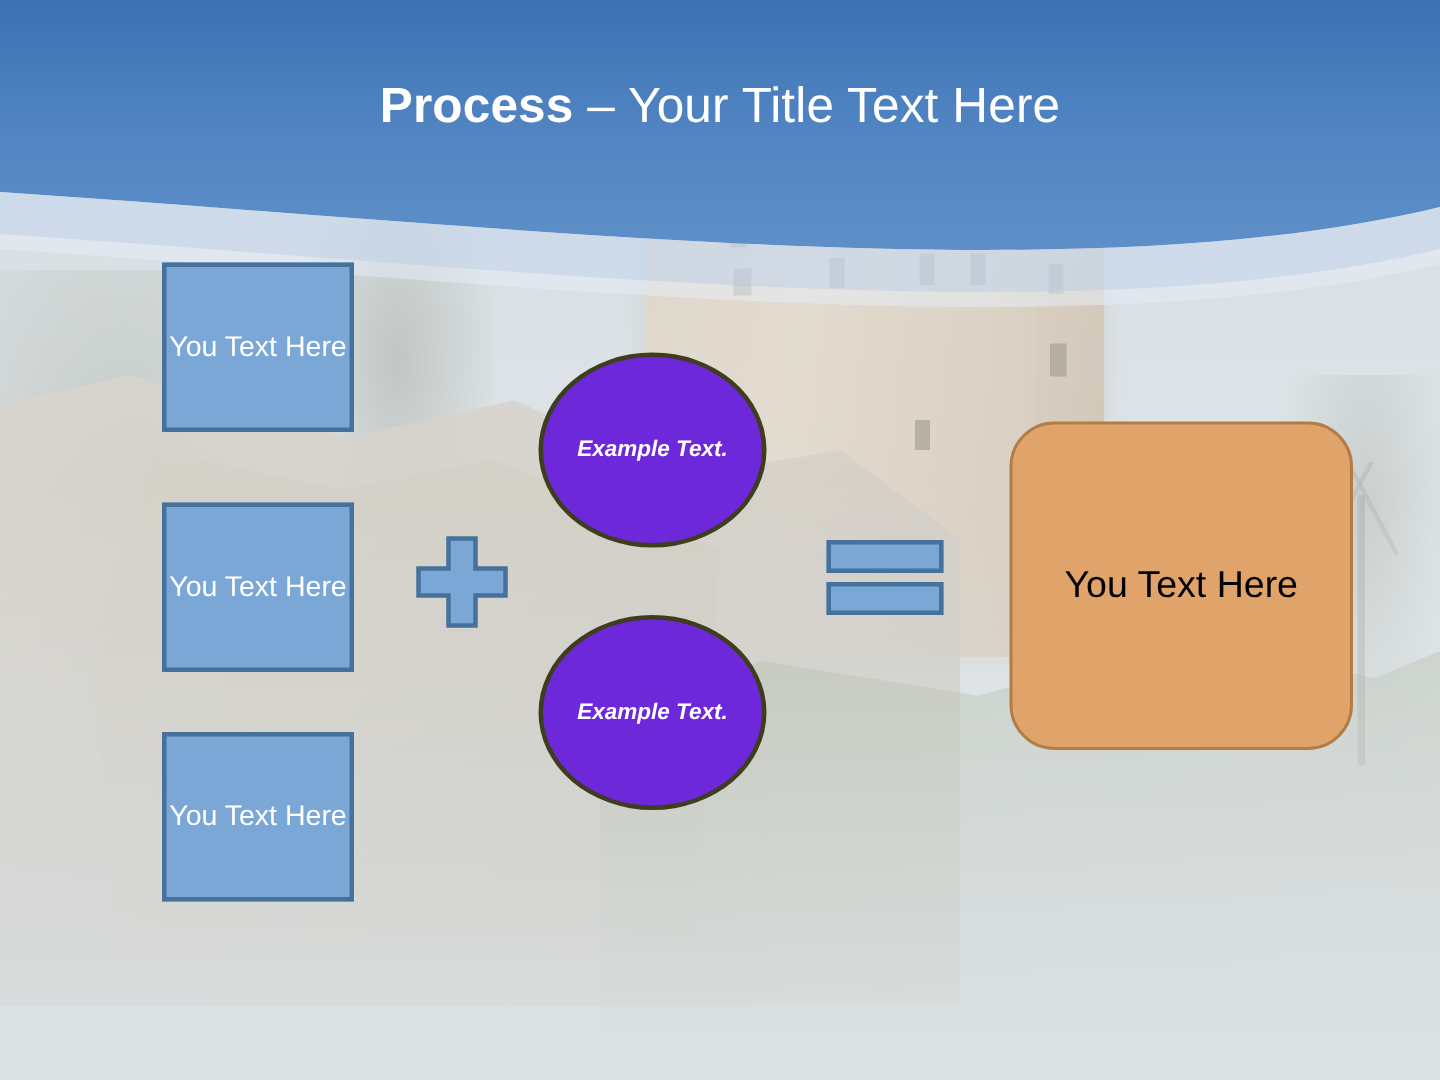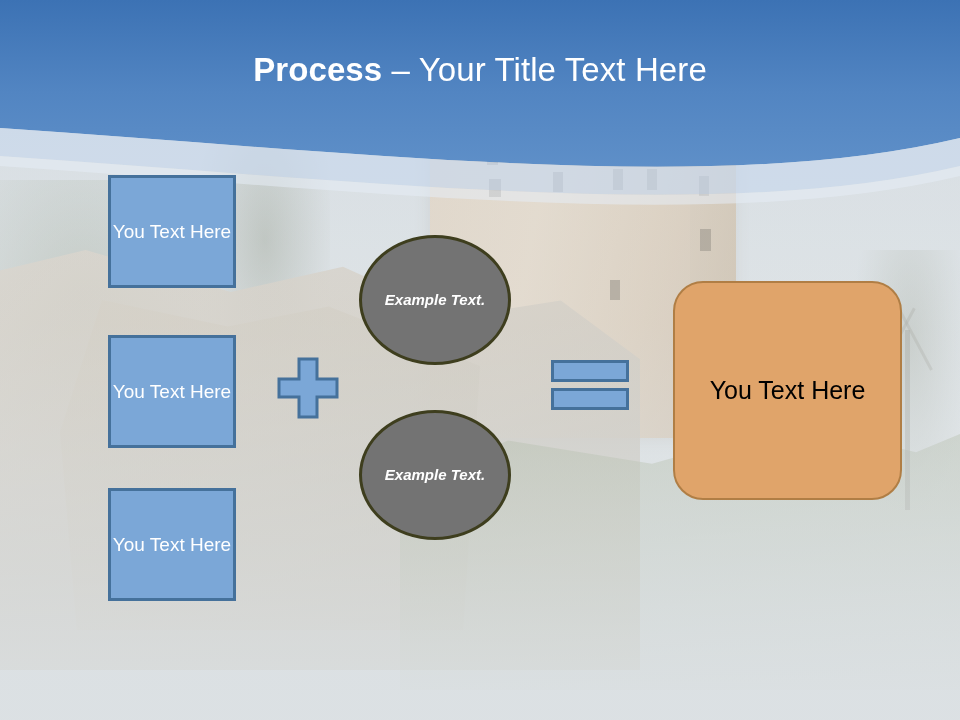--- a/index.html
+++ b/index.html
@@ -165,21 +165,21 @@
     box-sizing: border-box;
   }
   .eq-top { top: 360px; }
   .eq-bot { top: 388px; }
 
   .circle {
     position: absolute;
     width: 152px;
     height: 130px;
     border-radius: 50%;
-    background: #737373;
+    background: #6d28d9;
     border: 3px solid #3E3E1E;
     box-sizing: border-box;
     display: flex;
     align-items: center;
     justify-content: center;
     color: #ffffff;
     font-size: 15px;
     line-height: 22px;
     font-weight: bold;
     font-style: italic;

